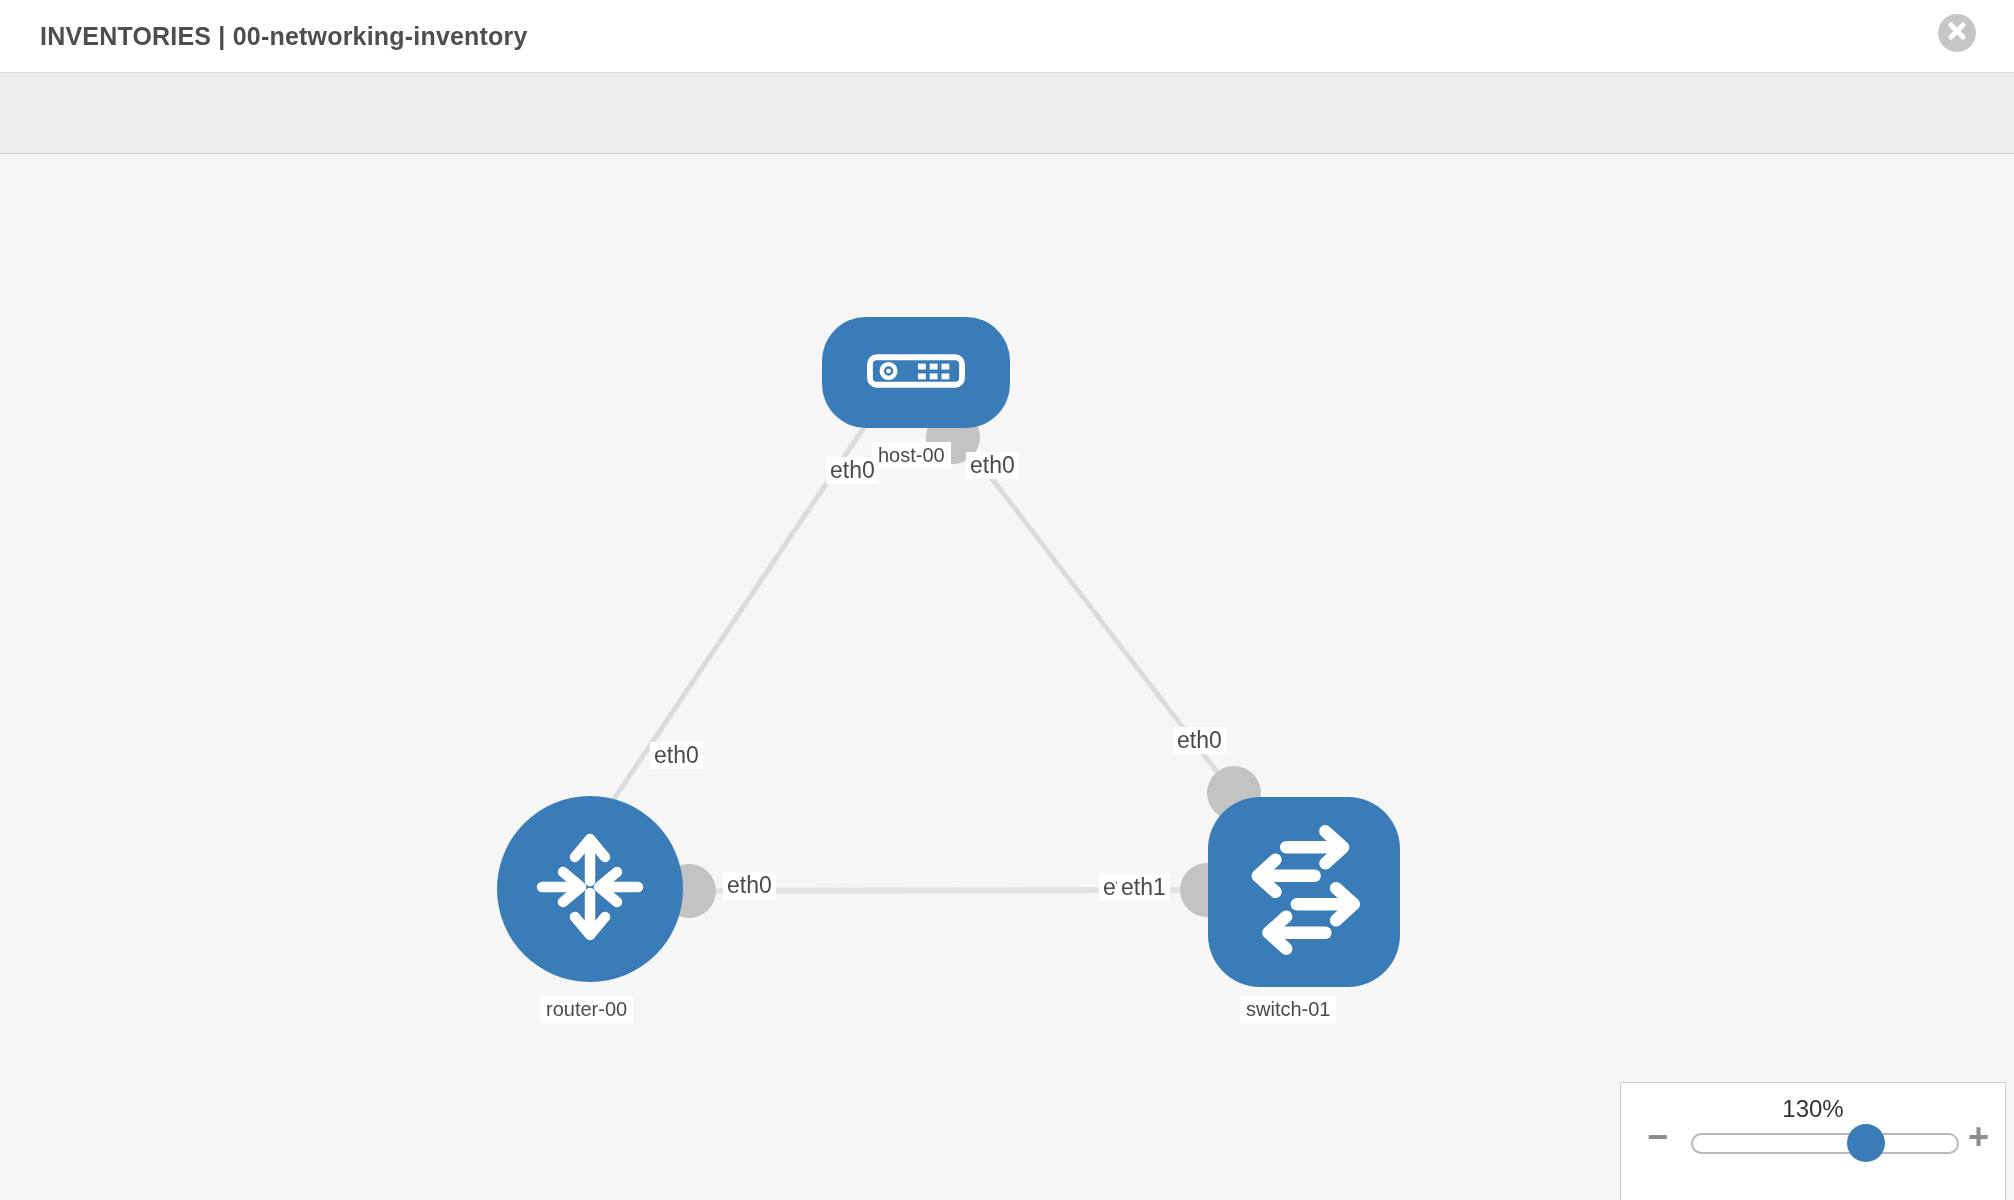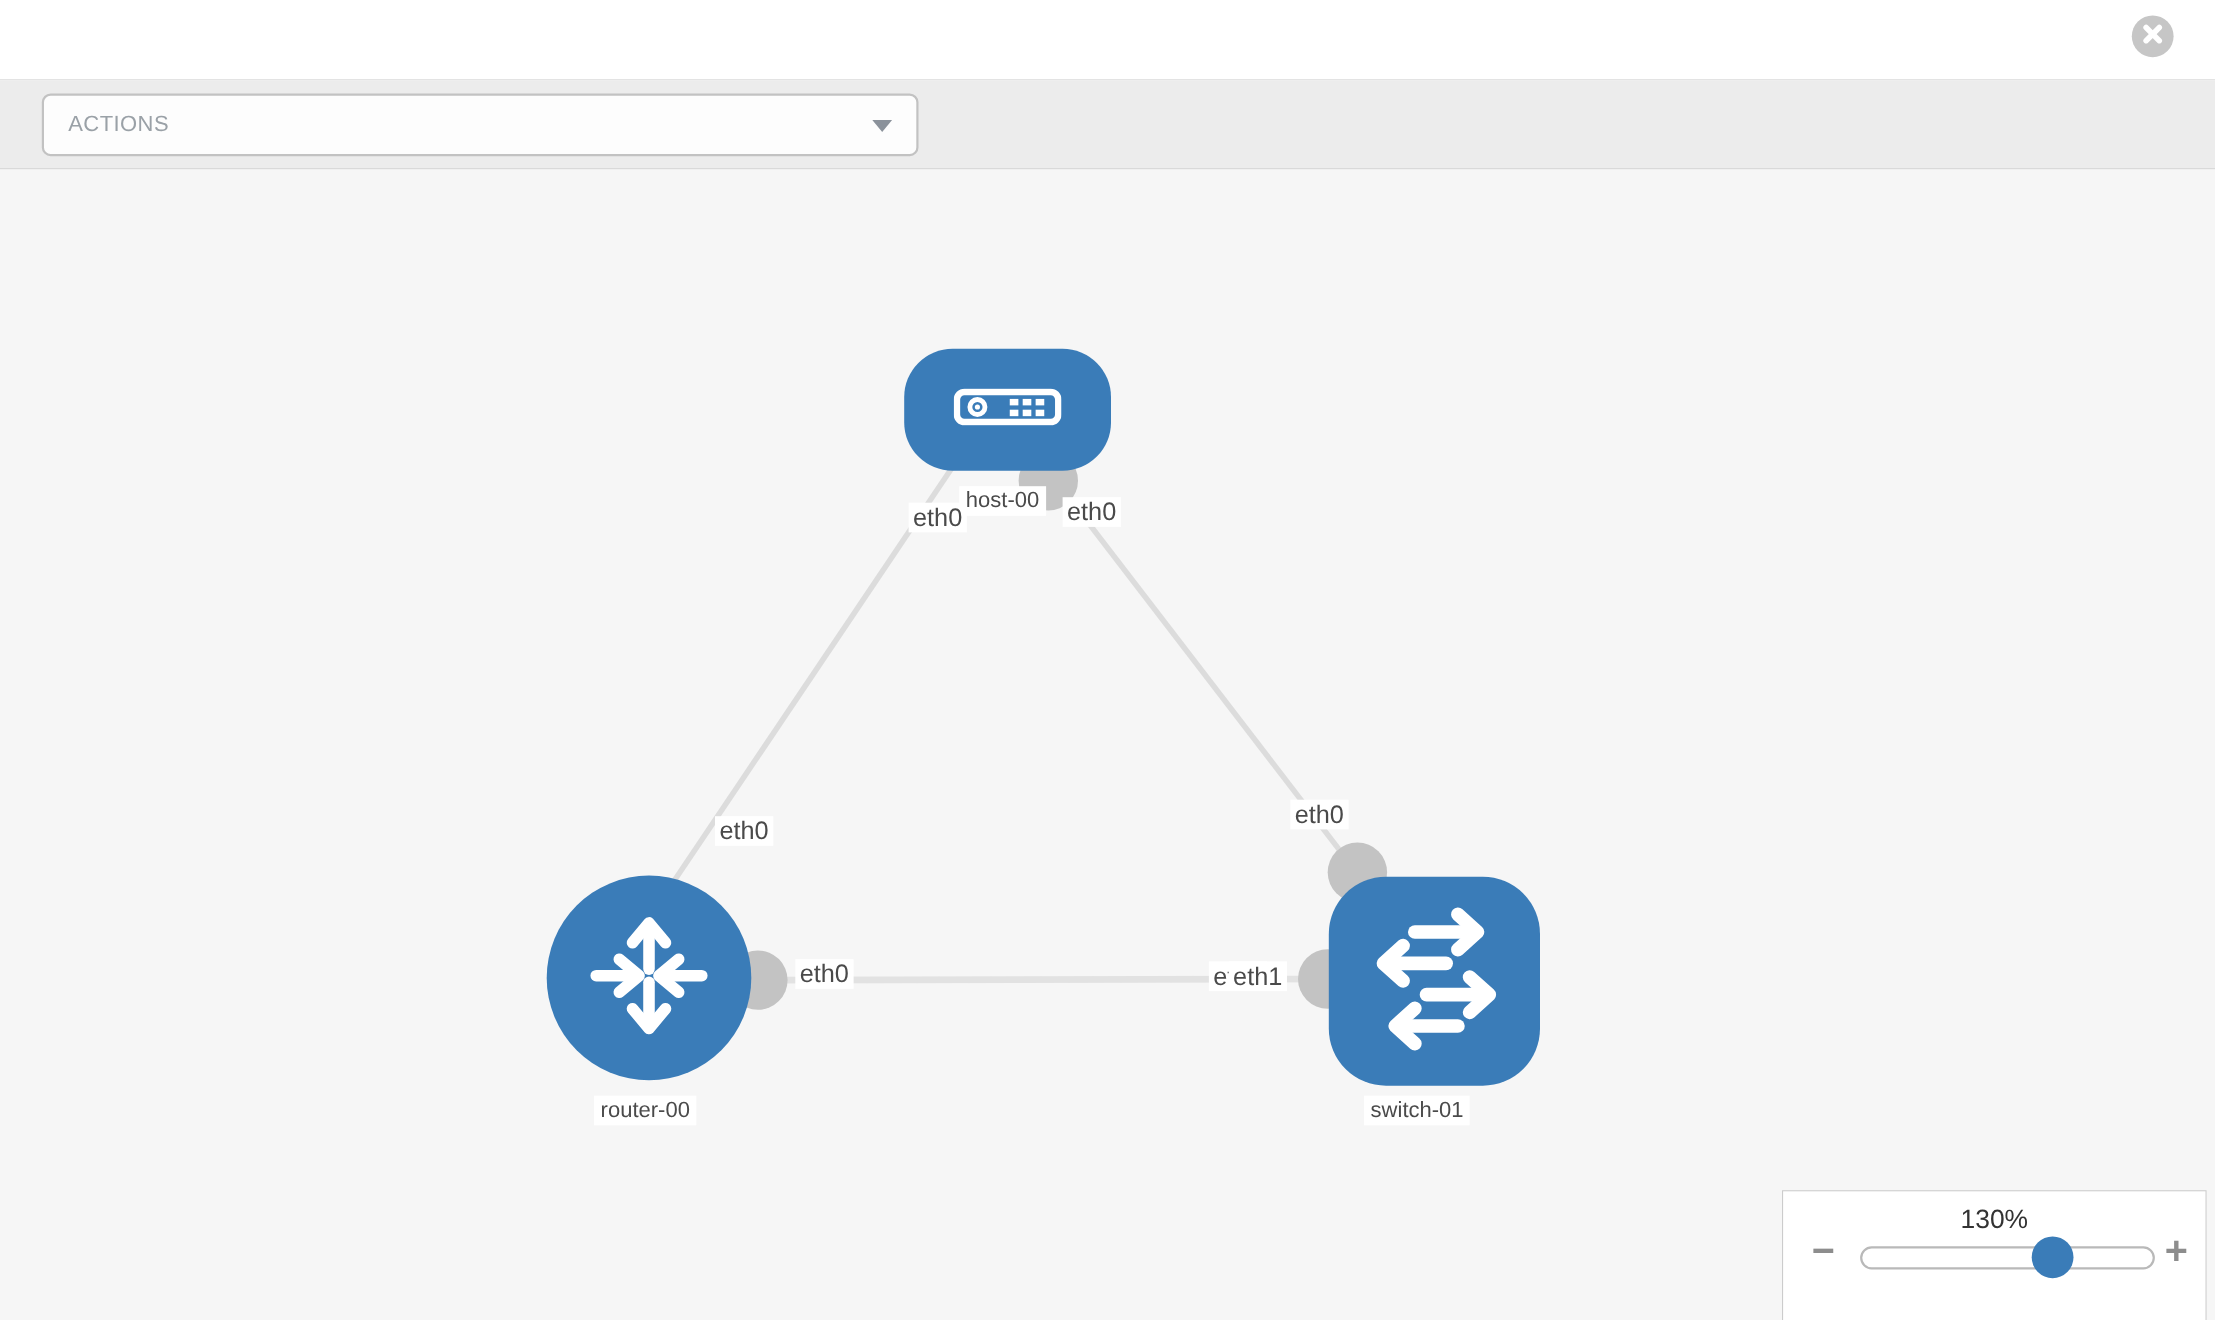--- a/index.html
+++ b/index.html
@@ -52,35 +52,32 @@
   .zoom-plus{right:16px;}
   .zoom-track{position:absolute;left:70px;top:50px;width:268px;height:21px;background:#ffffff;
     border:2px solid #b9b9b9;border-radius:999px;box-sizing:border-box;cursor:pointer;}
   .zoom-thumb{position:absolute;left:154px;top:-11px;width:38px;height:38px;border-radius:50%;
     background:#3a7cb8;cursor:pointer;}
 </style>
 </head>
 <body>
 
 <div class="header">
+  <div class="header-title">INVENTORIES | 00-networking-inventory</div>
   <div class="close-btn">
     <span>
       <svg width="20" height="20" viewBox="0 0 20 20">
         <line x1="4" y1="4" x2="16" y2="16" stroke="#ffffff" stroke-width="5" stroke-linecap="round"></line>
         <line x1="16" y1="4" x2="4" y2="16" stroke="#ffffff" stroke-width="5" stroke-linecap="round"></line>
       </svg>
     </span>
   </div>
 </div>
 
 <div class="toolbar">
-  <div class="select-box actions-box">
-    <span class="ph">ACTIONS</span>
-    <span class="caret"></span>
-  </div>
 
   <button class="tool-icon-btn wrench-btn">
     <span>
       <svg width="40" height="40" viewBox="0 0 48 48">
         <g stroke="#76808d" fill="none">
           <line x1="9" y1="41" x2="29" y2="21" stroke-width="10" stroke-linecap="round"></line>
           <circle cx="34" cy="14" r="9" stroke-width="8.5" stroke-dasharray="40 17" transform="rotate(135 34 14)"></circle>
         </g>
       </svg>
     </span>

